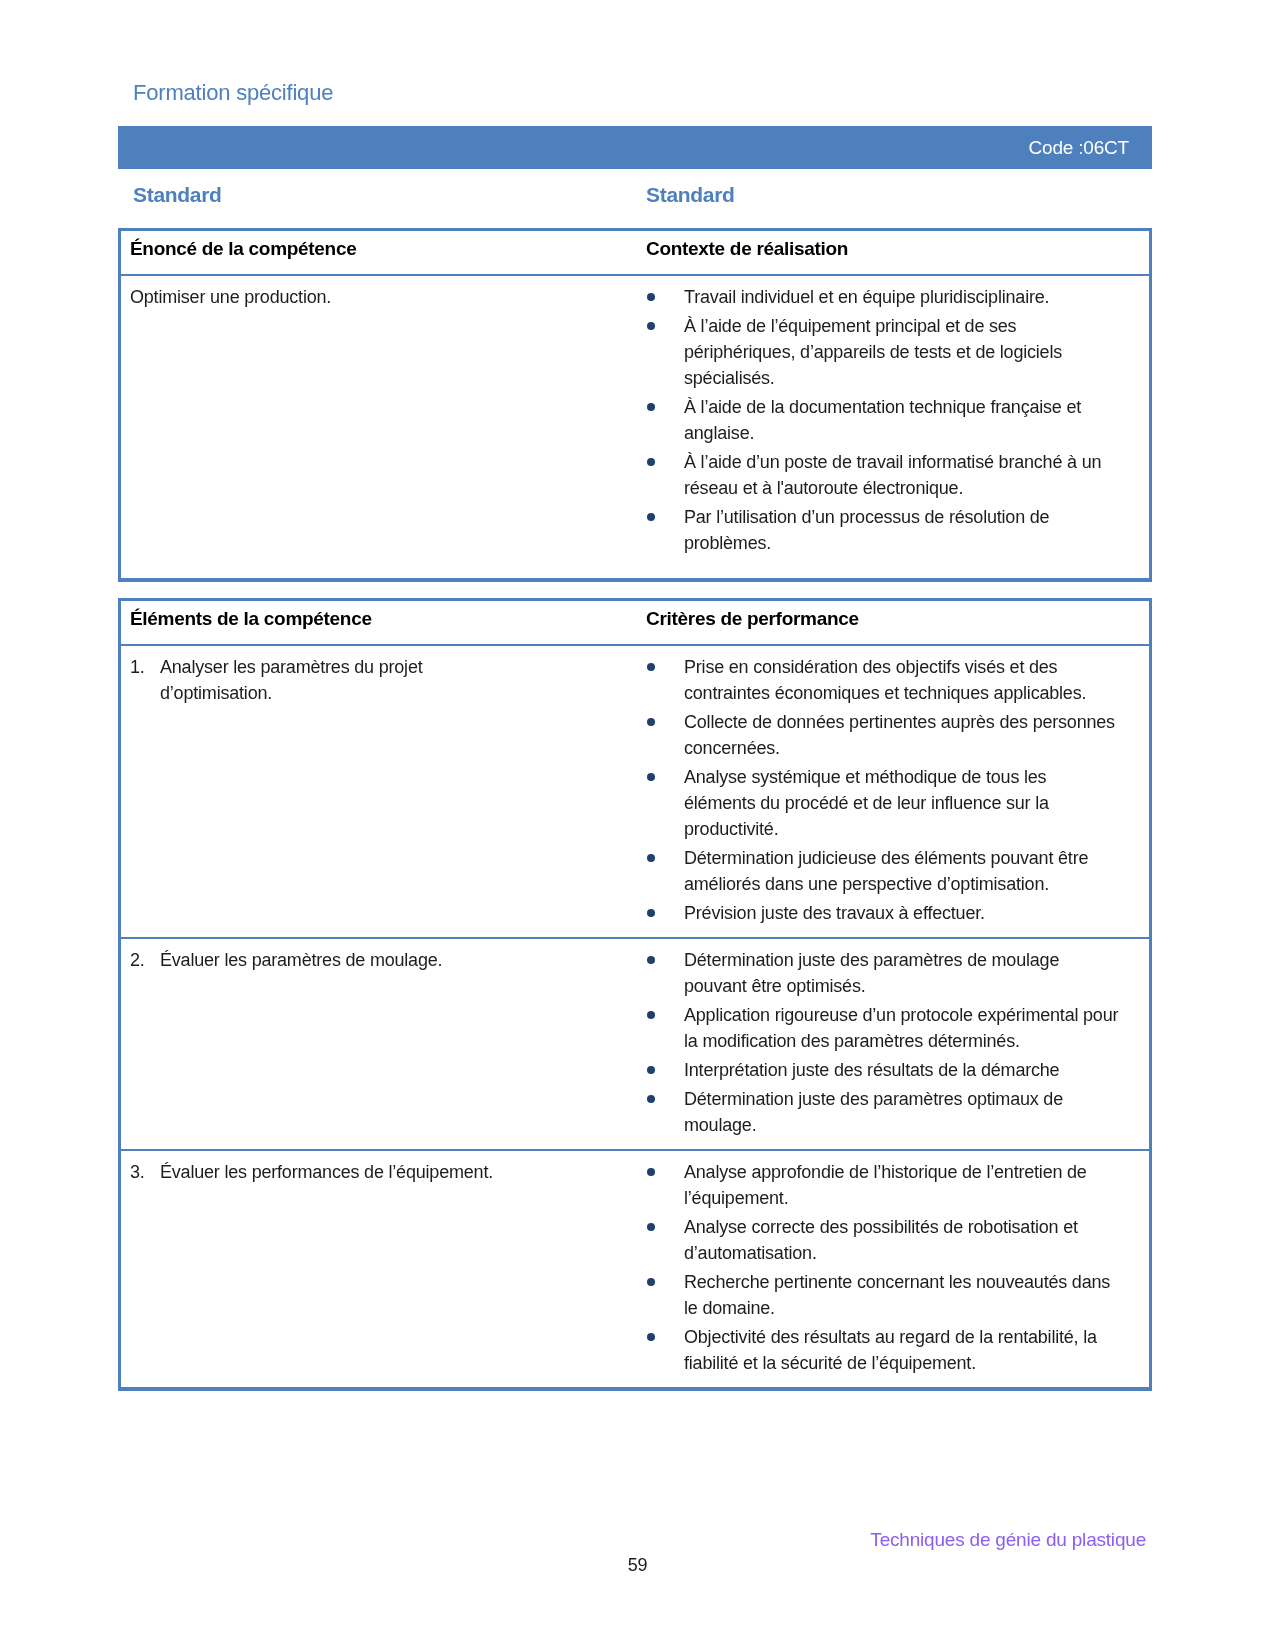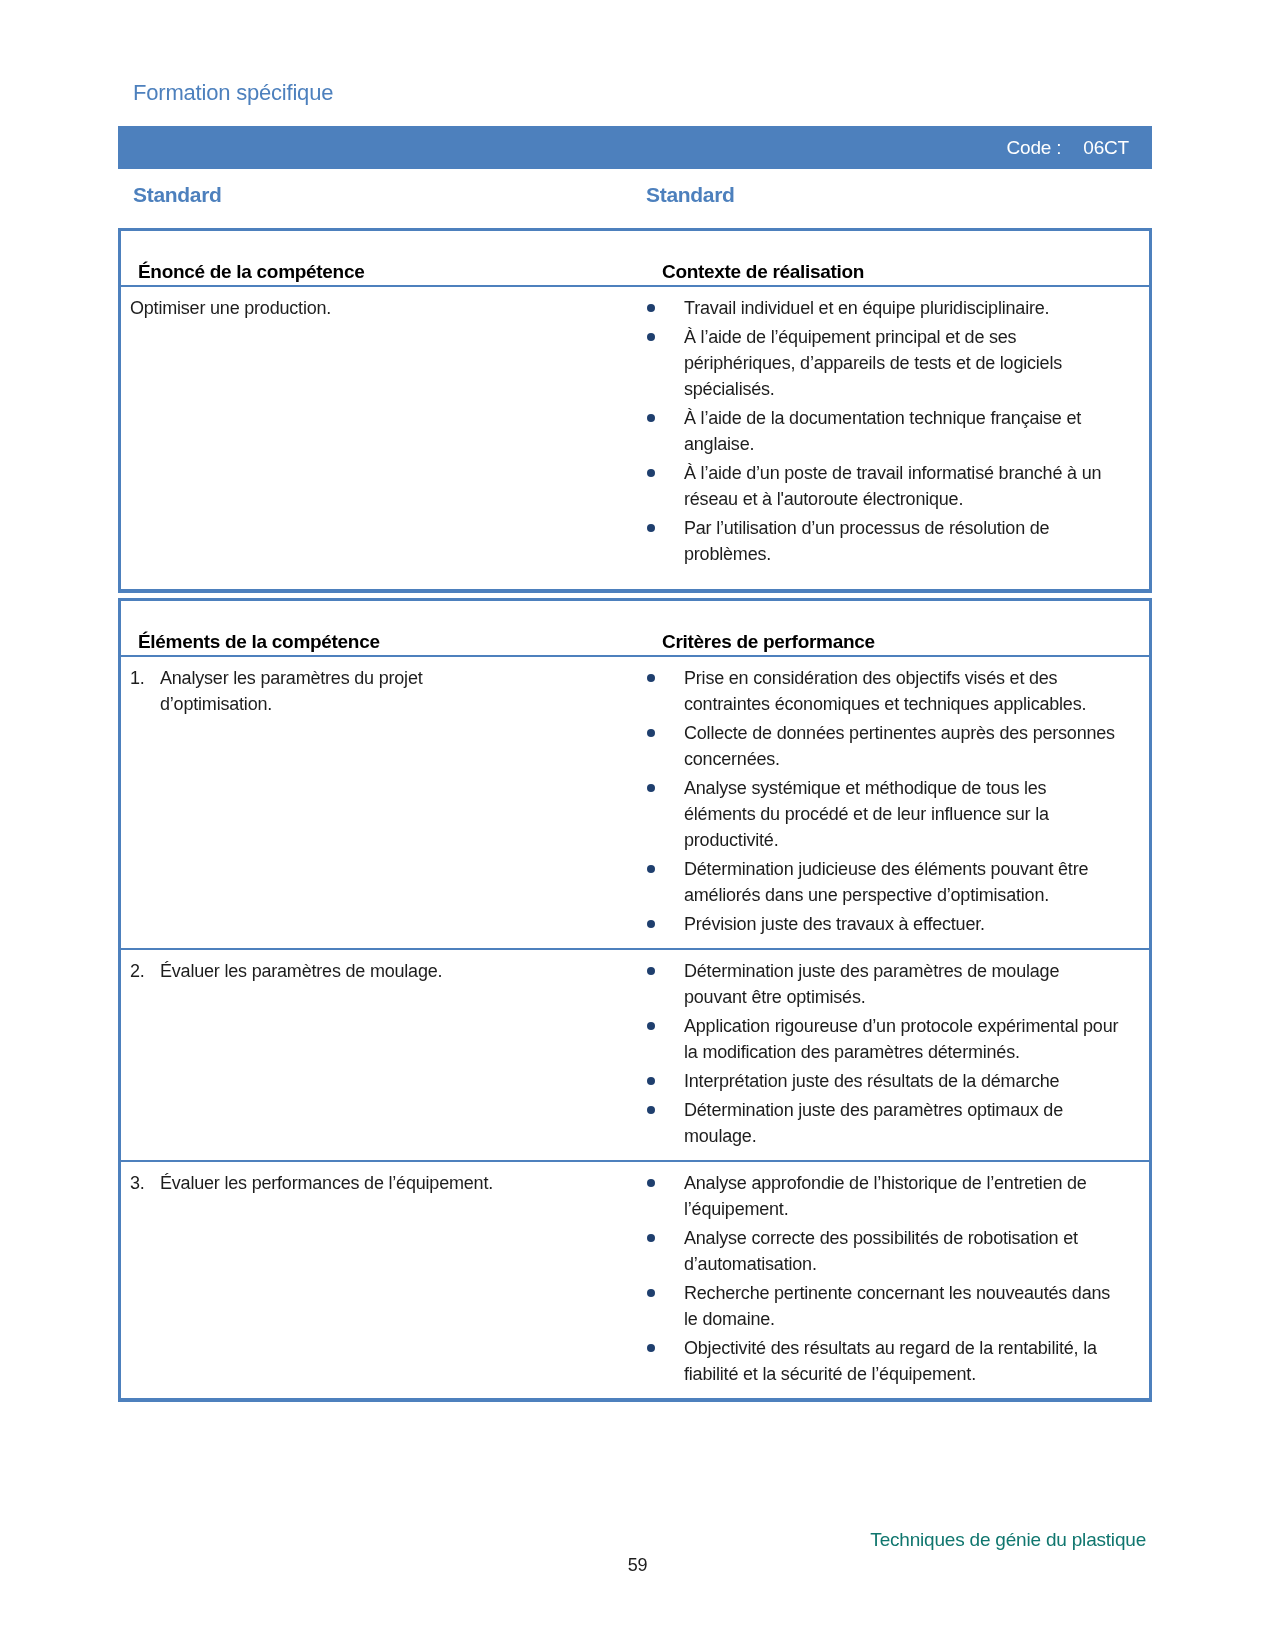--- a/index.html
+++ b/index.html
@@ -33,21 +33,21 @@
     width: 1034px;
     height: 43px;
     background: var(--accent, #4d80bd);
     display: flex;
     align-items: center;
     justify-content: flex-end;
     padding-right: 23px;
     color: var(--banner-text, #ffffff);
     font-size: 19px;
   }
-  .code-banner .code-value { margin-left: 22px; }
+  .code-banner .code-value { }
 
   .column-headings {
     position: absolute;
     left: 118px;
     top: 183px;
     width: 1034px;
     height: 30px;
   }
   .column-headings .heading {
     position: absolute;
@@ -76,21 +76,21 @@
 
   .thead {
     display: flex;
     min-height: 45px;
     border-bottom: 2px solid var(--accent, #4d80bd);
     font-size: 19px;
     font-weight: bold;
     color: #000000;
     letter-spacing: -0.3px;
   }
-  .thead .th { padding-top: 28px; margin-left: 8px; }
+  .thead .th { padding-top: 5px; }
   .col-left  { width: 525px; padding-left: 9px; padding-right: 20px; flex: 0 0 auto; }
   .col-right { flex: 1 1 auto; padding-right: 30px; }
 
   .trow { display: flex; }
   .trow + .trow { border-top: 2px solid var(--accent, #4d80bd); }
   .trow .cell { padding-top: 8px; padding-bottom: 8px; }
 
   .statement-table .tbody-row { min-height: 302px; }
 
   
@@ -111,21 +111,21 @@
   .bullet-text { flex: 1 1 auto; max-width: 445px; }
 
   
   .footer-program {
     position: absolute;
     left: 118px;
     top: 1529px;
     width: 1028px;
     text-align: right;
     font-size: 19px;
-    color: #0f766e;
+    color: #8b5cf6;
   }
   .footer-page-number {
     position: absolute;
     left: 0;
     top: 1555px;
     width: 1275px;
     text-align: center;
     font-size: 18px;
     color: #1d1d1d;
   }

